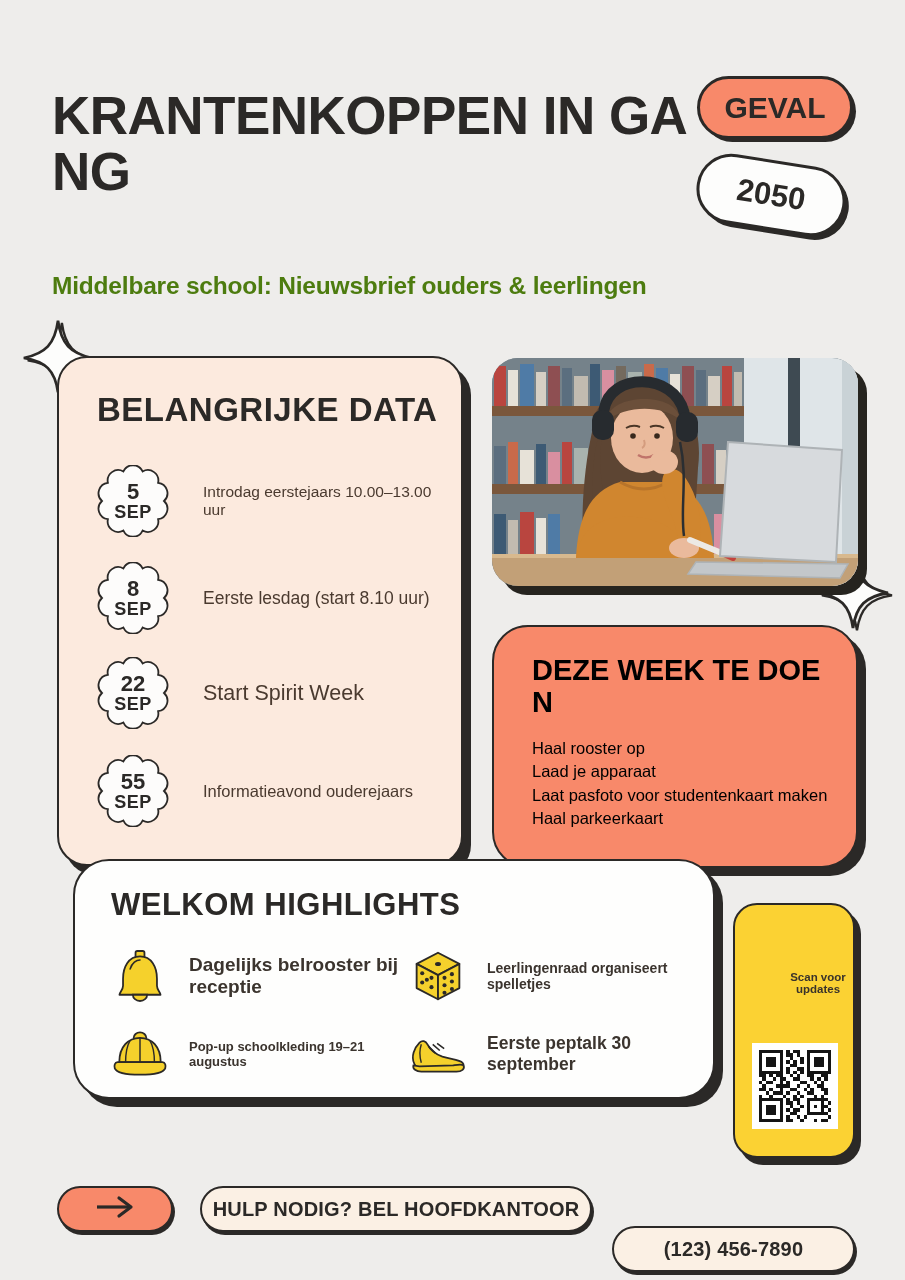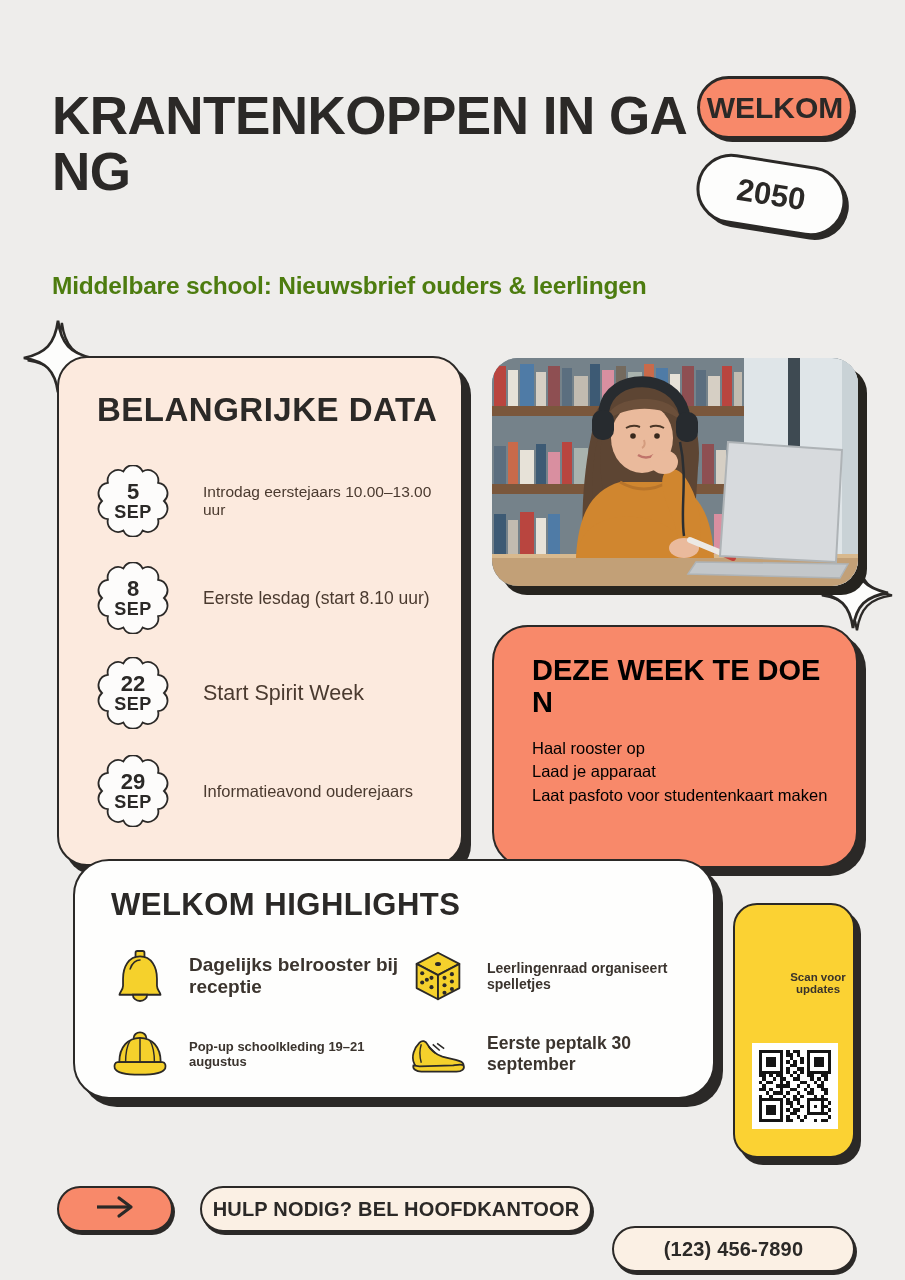--- a/index.html
+++ b/index.html
@@ -87,21 +87,21 @@
 </head>
 <body>
 
 <div class="page">
 
   <div class="main-title">
     <div>KRANTENKOPPEN IN GA</div>
     <div>NG</div>
   </div>
   <div class="badge-geval">
-    <span>WELKOM</span>
+    <span>GEVAL</span>
   </div>
   <div class="badge-year">
     <span>2050</span>
   </div>
   <div class="subtitle">Middelbare school: Nieuwsbrief ouders &amp; leerlingen</div>
 
   <div class="sparkle sparkle-1">
     <svg viewBox="0 0 108 108">
         <path d="M54,6 C58,36 70,48 98,54 C70,58 58,70 54,98 C50,70 38,58 10,54 C38,48 50,36 54,6 Z" fill="none" stroke="#2B2927" stroke-width="3" transform="translate(5,3)"></path>
         <path d="M54,6 C58,36 70,48 98,54 C70,58 58,70 54,98 C50,70 38,58 10,54 C38,48 50,36 54,6 Z" fill="#FDFDFC" stroke="#2B2927" stroke-width="3.5"></path>
@@ -155,21 +155,21 @@
       </div>
       <div class="date-label">Start Spirit Week</div>
     </div>
 
     <div class="date-row r4">
       <div class="date-badge">
         <svg viewBox="0 0 72 72">
             <path d="M67,36 A10.5,10.5 0 0 1 61.1,54.2 A10.5,10.5 0 0 1 45.6,65.5 A10.5,10.5 0 0 1 26.4,65.5 A10.5,10.5 0 0 1 10.9,54.2 A10.5,10.5 0 0 1 5,36 A10.5,10.5 0 0 1 10.9,17.8 A10.5,10.5 0 0 1 26.4,6.5 A10.5,10.5 0 0 1 45.6,6.5 A10.5,10.5 0 0 1 61.1,17.8 A10.5,10.5 0 0 1 67,36 Z" fill="#FDFCFB" stroke="#2B2927" stroke-width="1.8"></path>
           </svg>
         <div class="txt">
-            <span class="d-day">29</span>
+            <span class="d-day">55</span>
             <span class="d-mon">SEP</span>
           </div>
       </div>
       <div class="date-label">Informatieavond ouderejaars</div>
     </div>
   </div>
 
   <div class="photo">
     <svg viewBox="0 0 366 228" preserveAspectRatio="none">
       <rect width="366" height="228" fill="#75828A"></rect>
@@ -259,20 +259,21 @@
 
   <div class="card card-todo">
     <div class="todo-title">
       <div>DEZE WEEK TE DOE</div>
       <div>N</div>
     </div>
     <div class="todo-list">
       <div>Haal rooster op</div>
       <div>Laad je apparaat</div>
       <div>Laat pasfoto voor studentenkaart maken</div>
+      <div>Haal parkeerkaart</div>
     </div>
   </div>
 
   <div class="card card-hl">
     <div class="hl-title">WELKOM HIGHLIGHTS</div>
 
     <div class="hl-item hl-1">
       <div class="hl-icon">
         <svg width="50" height="56" viewBox="0 0 56 60">
             <rect x="23" y="2" width="10" height="9" rx="2" fill="#F5D12C" stroke="#2B2927" stroke-width="2"></rect>

